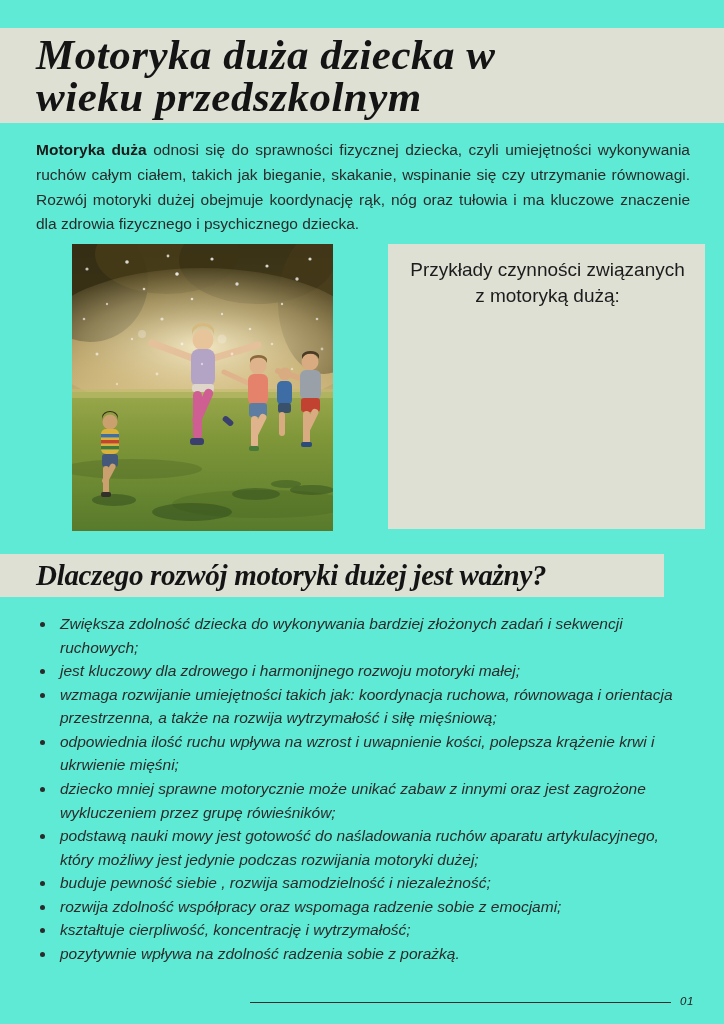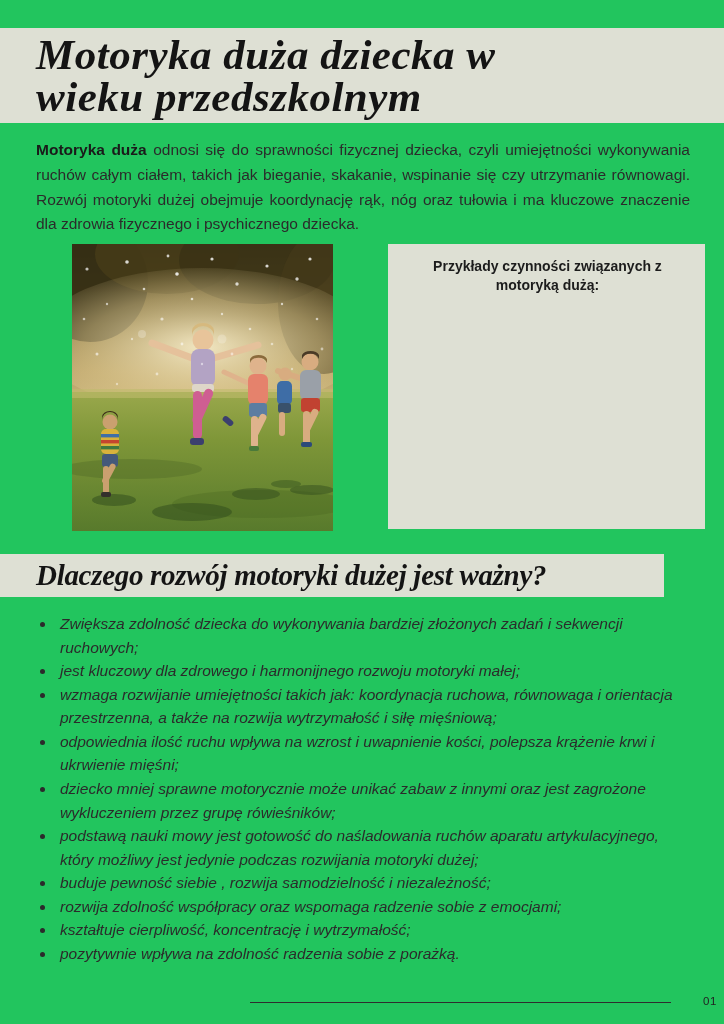--- a/index.html
+++ b/index.html
@@ -1,20 +1,20 @@
 <!DOCTYPE html>
 <html lang="pl"><head>
 <meta charset="utf-8">
 <style>
   * { margin:0; padding:0; box-sizing:border-box; }
   html,body { background:#ffffff; }
   .page {
     position:relative;
     width:724px; height:1024px;
-    background:#22c55e;
+    background:#5eead4;
     overflow:hidden;
     font-family:"Liberation Sans", sans-serif;
     color:#2d2d2d;
   }
   
   .title-band {
     margin-top:28px;
     width:724px; height:95px;
     background:#dee0d4;
     padding:6px 20px 0 36px;
@@ -42,21 +42,21 @@
   }
   .photo-frame { width:261px; height:287px; overflow:hidden; background:#7e9638; flex:0 0 auto; }
   .examples-box {
     width:317px; height:285px;
     background:#dee0d4;
     padding:13px 18px 0 20px;
     overflow:hidden;
     flex:0 0 auto;
   }
   .examples-box h3 {
-    font-size:14px; font-weight:700; line-height:1.35;
+    font-size:19px; font-weight:400; line-height:1.35;
     text-align:center; color:#1c1c1c;
     margin:0 0 22px 0;
   }
   .examples-box ul {
     width:244px;
     margin:0; padding-left:22px;
     list-style:disc;
     font-size:15.5px; line-height:1.55;
     text-align:justify;
     color:#242424;
@@ -86,22 +86,22 @@
     font-style:italic;
   }
   .why-list li { padding-left:4px; }
   
   .footer-rule {
     position:absolute; left:250px; top:1002px;
     width:421px; height:0;
     border-top:1.5px solid #2e2e2e;
   }
   .page-number {
-    position:absolute; left:703px; top:995px;
-    font-size:11.5px; color:#222222; letter-spacing:0.5px;
+    position:absolute; left:680px; top:995px;
+    font-size:11.5px; color:#222222; letter-spacing:0.5px;font-style:italic;
   }
 </style>
 </head>
 <body>
 
 <div class="page">
 
   <div class="title-band">
     <div class="line">Motoryka duża dziecka w</div>
     <div class="line">wieku przedszkolnym</div>

